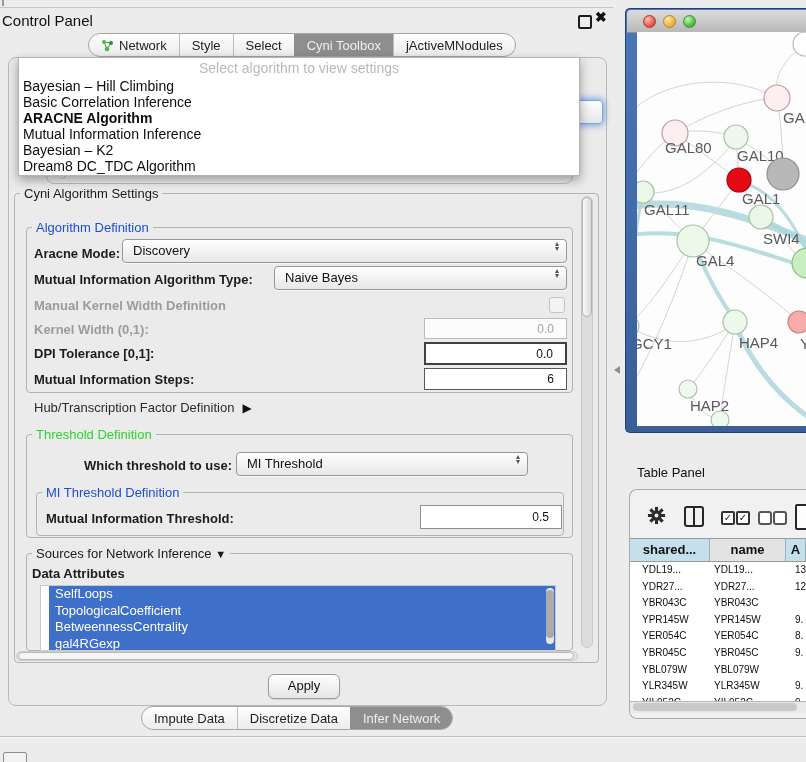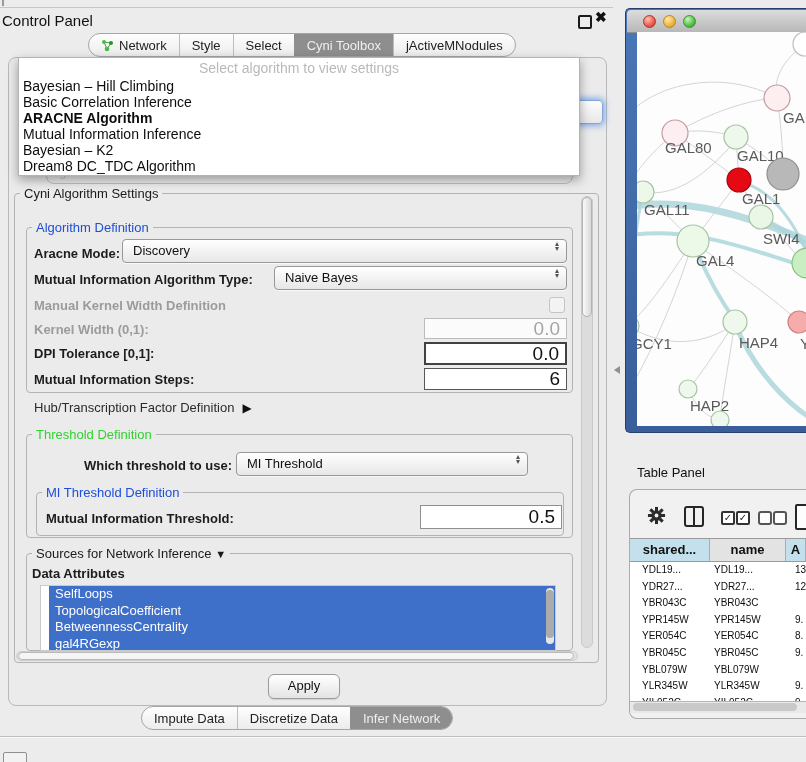--- a/index.html
+++ b/index.html
@@ -29,21 +29,21 @@
   .popup-item{font-size:14px;height:16px;line-height:16px;padding-left:4px;color:#0d0d0d;white-space:nowrap;}
   .popup-item.selected{font-weight:bold;}
   
   .groupbox{position:absolute;border:1px solid #b3b3b3;border-radius:4px;}
   .grouptitle{position:absolute;background:#ebebeb;padding:0 4px;font-size:13px;white-space:nowrap;}
   .blue{color:#1d4ed8;} .green{color:#2fd32f;}
   .blabel{position:absolute;font-weight:bold;font-size:13px;color:#1c1c1c;white-space:nowrap;}
   .dlabel{position:absolute;font-weight:bold;font-size:13px;color:#9b9b9b;white-space:nowrap;}
   .combo{position:absolute;border:1px solid #989898;border-radius:4px;background:linear-gradient(#ffffff,#e7e7e7);font-size:13px;color:#111;line-height:22px;padding-left:10px;box-sizing:border-box;height:24px;box-shadow:0 1px 0 rgba(255,255,255,.7);white-space:nowrap;}
   .spin{position:absolute;right:7px;top:1px;display:flex;flex-direction:column;align-items:center;color:#555;font-size:8px;line-height:5px;pointer-events:none;}
-  .field{position:absolute;background:#fff;font-size:19px;text-align:right;padding-right:6px;box-sizing:border-box;display:flex;align-items:center;justify-content:flex-end;}
+  .field{position:absolute;background:#fff;font-size:12px;text-align:right;padding-right:12px;box-sizing:border-box;display:flex;align-items:center;justify-content:flex-end;}
   #kernel-field{border:1px solid #bcbcbc;background:#fbfbfb;color:#a5a5a5;}
   #dpi-field{border:2px solid #414141;color:#111;}
   #steps-field{border:1px solid #575757;color:#111;}
   #mit-field{border:1px solid #8f8f8f;color:#111;}
   #manual-kernel-check{left:549px;top:297px;width:14px;height:14px;border:1px solid #c4c4c4;border-radius:3px;background:#f3f3f3;}
   .expander{position:absolute;font-size:13px;color:#2b2b2b;white-space:nowrap;}
   .tri{font-size:12px;color:#111;margin-left:8px;}
   
   #v-scroll{left:581px;top:196px;width:12px;height:452px;background:#dcdcdc;border:1px solid #c9c9c9;border-radius:7px;box-sizing:border-box;}
   #v-thumb{left:582px;top:197px;width:10px;height:120px;background:linear-gradient(90deg,#fafafa,#d8d8d8);border:1px solid #b3b3b3;border-radius:6px;box-sizing:border-box;}

